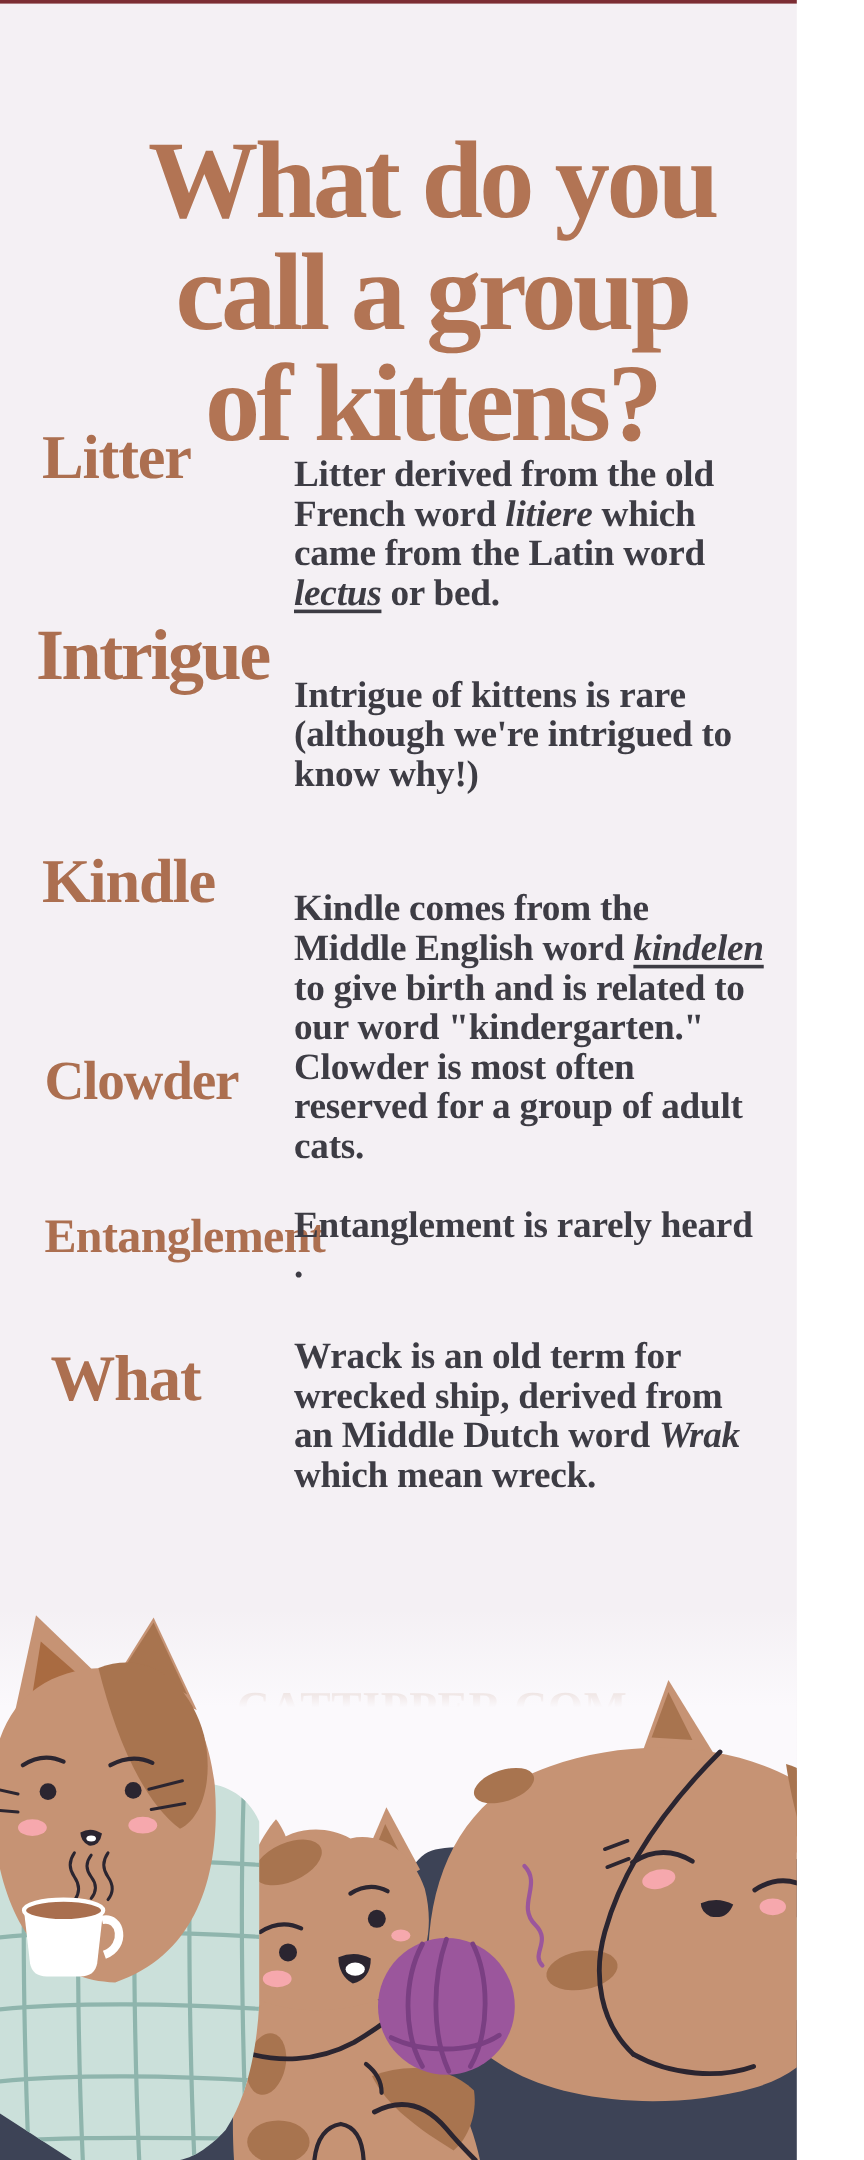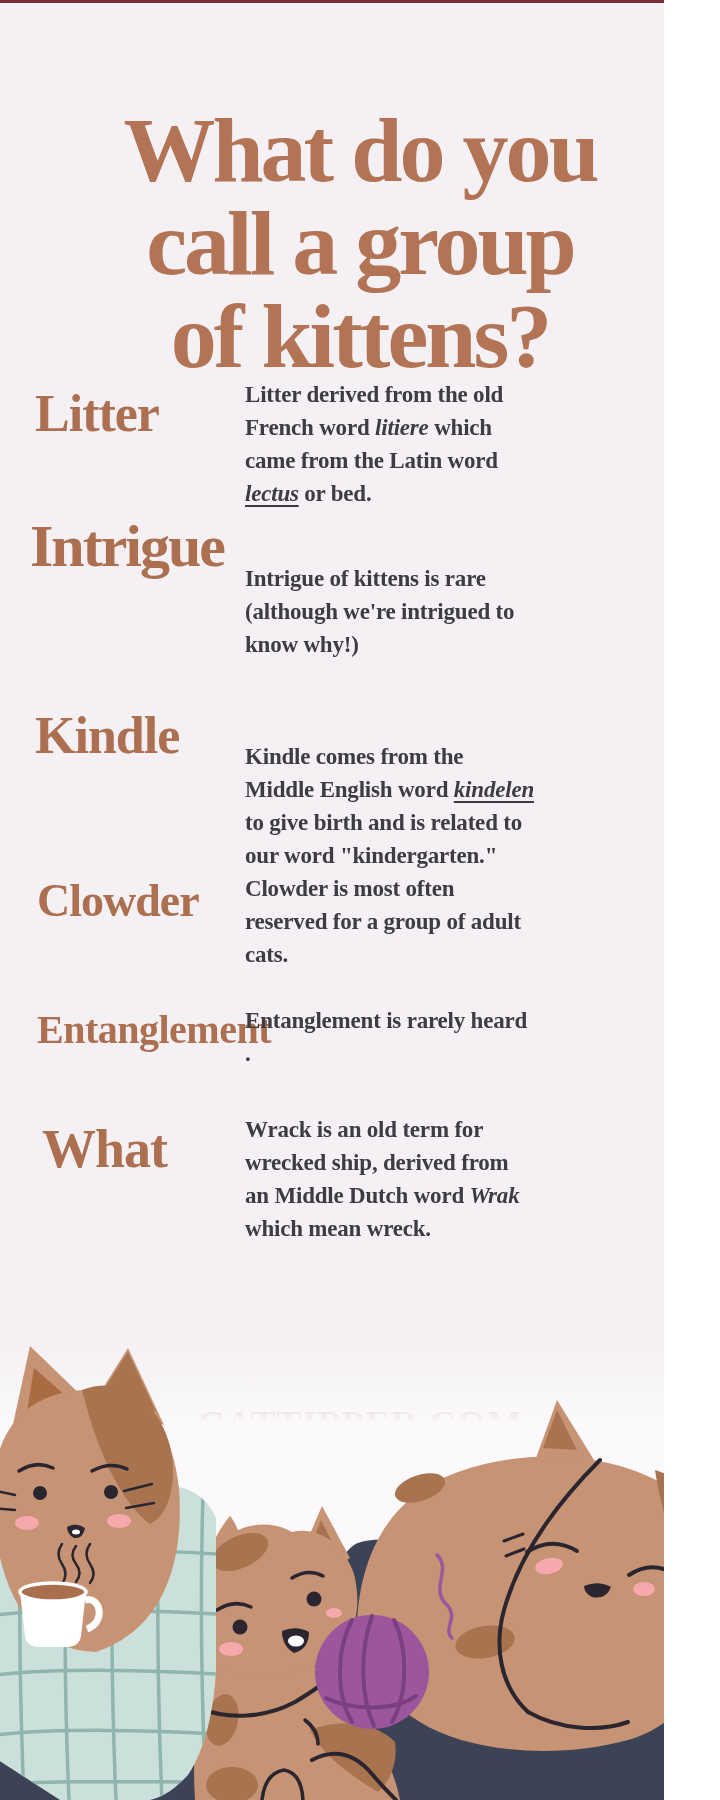--- a/index.html
+++ b/index.html
@@ -25,26 +25,26 @@
     position:absolute;
     margin:0;
     font-weight:800;
     letter-spacing:-1px;
     color:var(--heading,#ac6f50);
     white-space:nowrap;
   }
   .term-desc{
     position:absolute;
     left:245px;width:460px;
-    font-size:23px;line-height:33px;font-weight:700;
+    font-size:31px;line-height:33px;font-weight:700;
     letter-spacing:-0.2px;
     color:var(--text,#3d3c44);
   }
   .term-desc span[data-underline]{text-underline-offset:4px;text-decoration-thickness:2px;}
-  #term-0-name{left:35px;top:384px;font-size:52px;}
+  #term-0-name{left:35px;top:352px;font-size:52px;}
   #term-0-desc{top:378px;}
   #term-1-name{left:30px;top:512px;font-size:60px;letter-spacing:-2px;}
   #term-1-desc{top:562px;}
   #term-2-name{left:35px;top:706px;font-size:52px;}
   #term-2-desc{top:704px;margin-top:36px;}
   #term-3-name{left:37px;top:874px;font-size:46px;}
   #term-3-desc{top:872px;}
   #term-4-name{left:37px;top:1006px;font-size:40px;letter-spacing:-0.5px;}
   #term-4-desc{top:1004px;}
   #term-5-name{left:42px;top:1118px;font-size:54px;}

